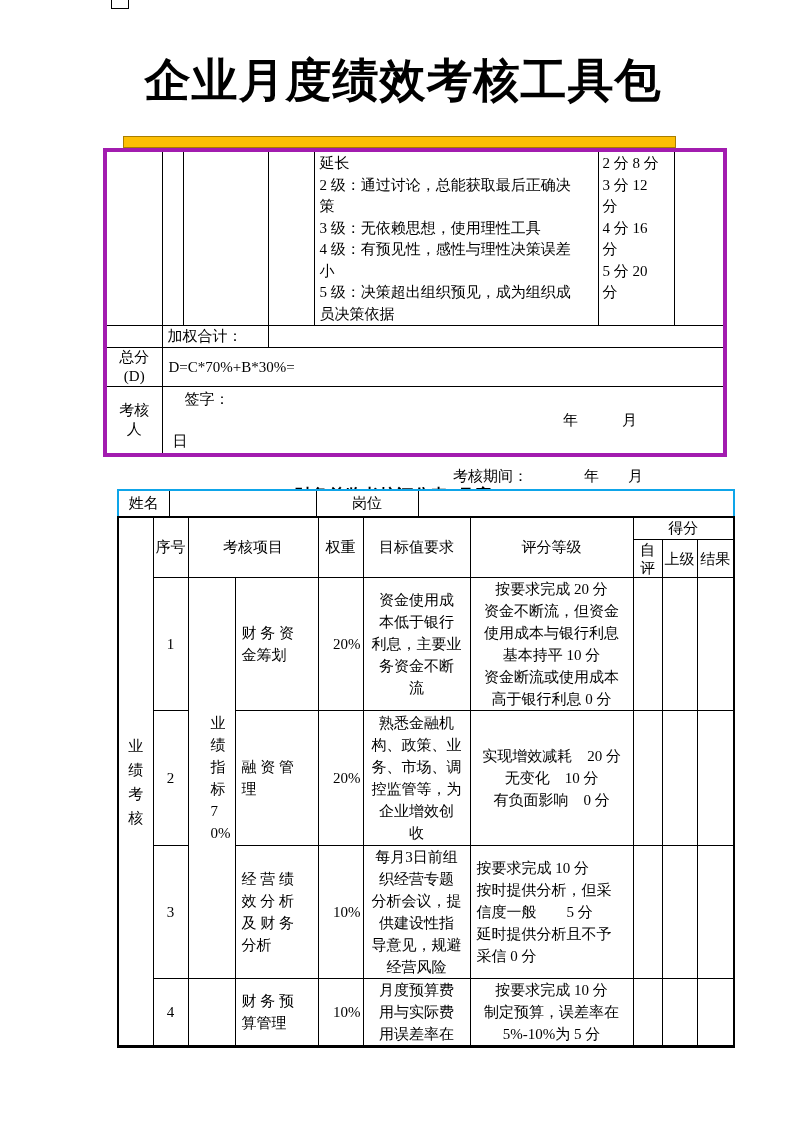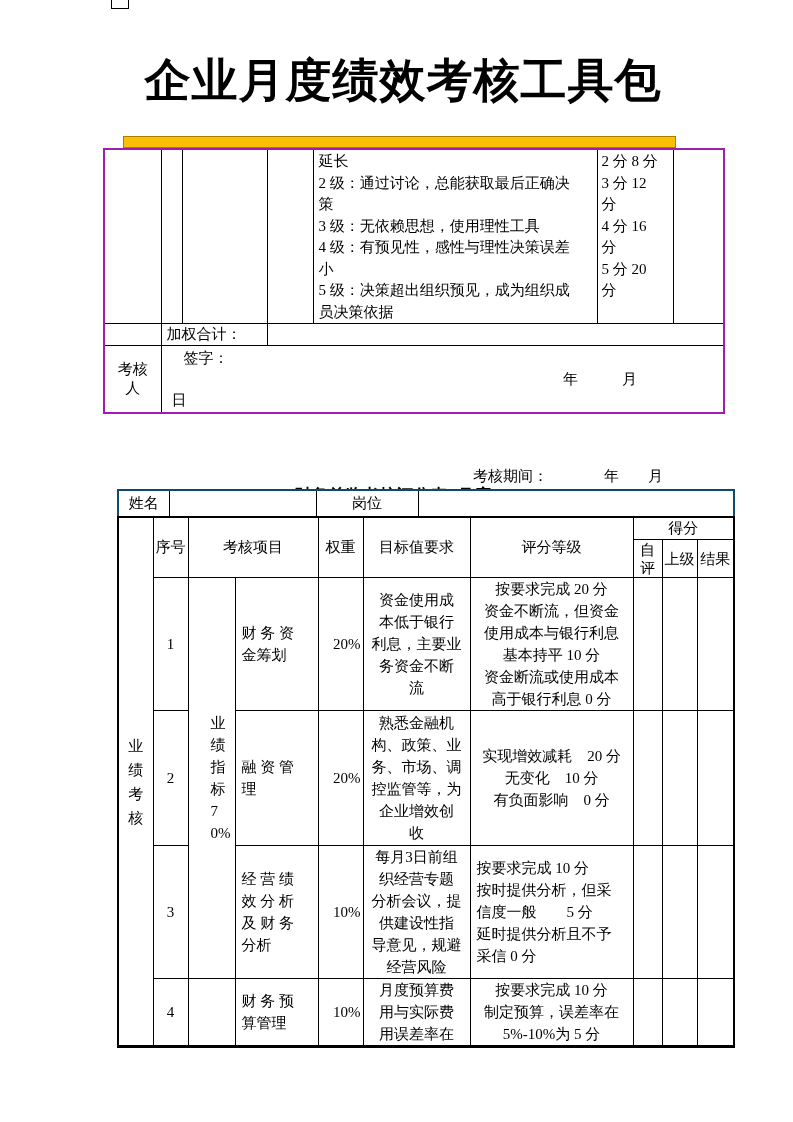--- a/index.html
+++ b/index.html
@@ -20,44 +20,44 @@
   .gold-bar { position:absolute; left:123px; top:136px; width:551px; height:10px;
     background:#fcbf04; border:1px solid #a87d00; }
 
   table { border-collapse:collapse; table-layout:fixed; position:absolute; background:#fff; }
   td { border:1px solid #000; padding:0 2px; font-size:15px; line-height:21px;
        vertical-align:middle; overflow:hidden; word-break:break-all; }
   .preline { white-space:pre-line; }
   .center { text-align:center; }
 
   
-  .t1 { left:103px; top:148px; width:620px; border:2px solid #a21caf; }
+  .t1 { left:103px; top:148px; width:620px; border:4px solid #a21caf; }
   .t1-r1 td { height:170px; }
   .t1-r2 td { height:21px;margin-top:47px; }
   .t1-r3 td { height:36px; }
   .t1-r4 td { height:66px; }
   .t1 .crit  { vertical-align:top; padding:1px 4px 0 5px; line-height:21.5px; }
   .t1 .score { vertical-align:top; padding:1px 2px 0 4px; line-height:21.5px; }
   .t1 .lbl   { text-align:center; line-height:19px; }
   .t1 .wt    { padding-left:5px; }
   .t1 .formula { padding-left:6px; }
   .sigcell { vertical-align:top; }
   .sig-line { padding-left:20px; line-height:21px; margin-top:2px; }
   .ym-line  { text-align:right; padding-right:84px; line-height:21px; }
   .ym-gap   { display:inline-block; width:44px; }
   .day-line { padding-left:8px; line-height:21px; }
 
   
   .sec-title { position:absolute; left:103px; top:445px; width:585px; text-align:center;
     font-weight:bold; font-size:17px; line-height:22px; white-space:nowrap;margin-top:40px; }
-  .period { position:absolute; left:473px; top:466px; font-size:15px; line-height:20px; white-space:nowrap; }
+  .period { position:absolute; left:453px; top:466px; font-size:15px; line-height:20px; white-space:nowrap; }
   .period .y { margin-left:56px; } .period .m { margin-left:29px; }
 
   
-  .t2a { left:117px; top:489px; width:616px; border:2px solid #0c4a6e; }
+  .t2a { left:117px; top:489px; width:616px; border:2px solid #0ea5e9; }
   .t2a td { height:25px; }
   .t2b { left:117px; top:516px; width:616px; border:2px solid #000; border-bottom:3px solid #000; }
   .t2b-h1 td { height:21px; text-align:center; }
   .t2b-h2 td { height:37px; text-align:center; line-height:18px; }
   .t2b-r1 td { height:122px; }
   .t2b-r2 td { height:134px; }
   .t2b-r3 td { height:119px; }
   .t2b-r4 td { height:60px; }
   .t2b .hdr { text-align:center; }
   .vert-label { white-space:pre-line; text-align:center; line-height:24px; }
@@ -108,20 +108,25 @@
 4 分 16
 分
 5 分 20
 分</td>
     <td></td>
   </tr>
   <tr class="t1-r2">
     <td></td>
     <td colspan="2" class="wt">加权合计：</td>
     <td colspan="4"></td>
+  </tr>
+  <tr class="t1-r3">
+    <td class="lbl preline">总分
+(D)</td>
+    <td colspan="6" class="formula">D=C*70%+B*30%=</td>
   </tr>
   <tr class="t1-r4">
     <td class="lbl preline">考核
 人</td>
     <td colspan="6" class="sigcell">
       <div class="sig-line">签字：</div>
       <div class="ym-line">
         <span>年</span><span class="ym-gap"></span><span>月</span>
       </div>
       <div class="day-line">日</div>

